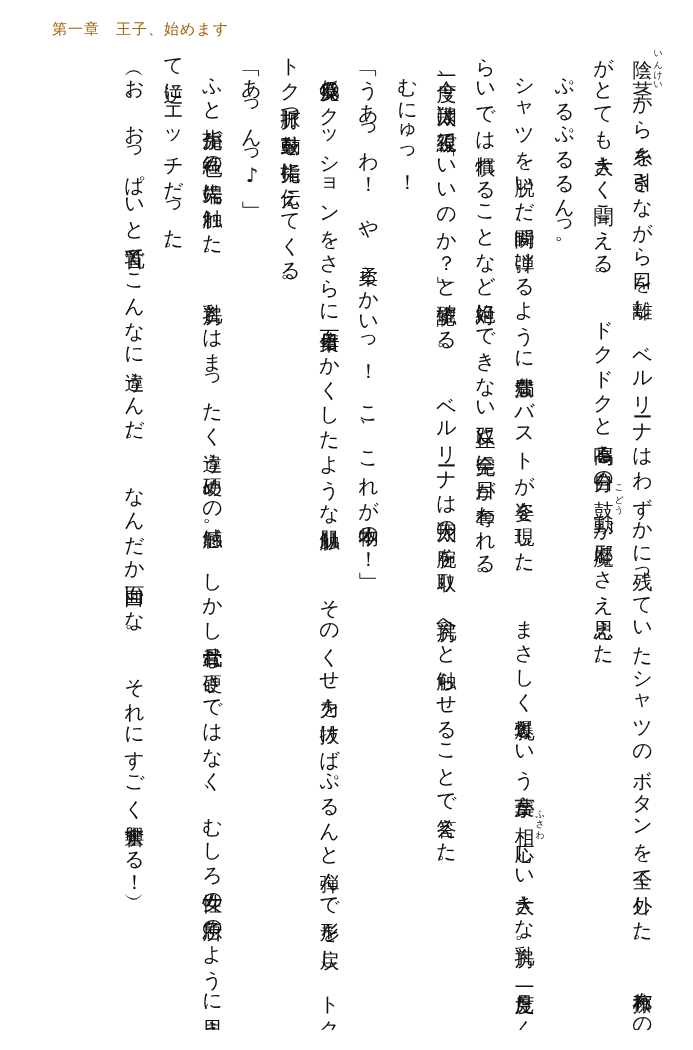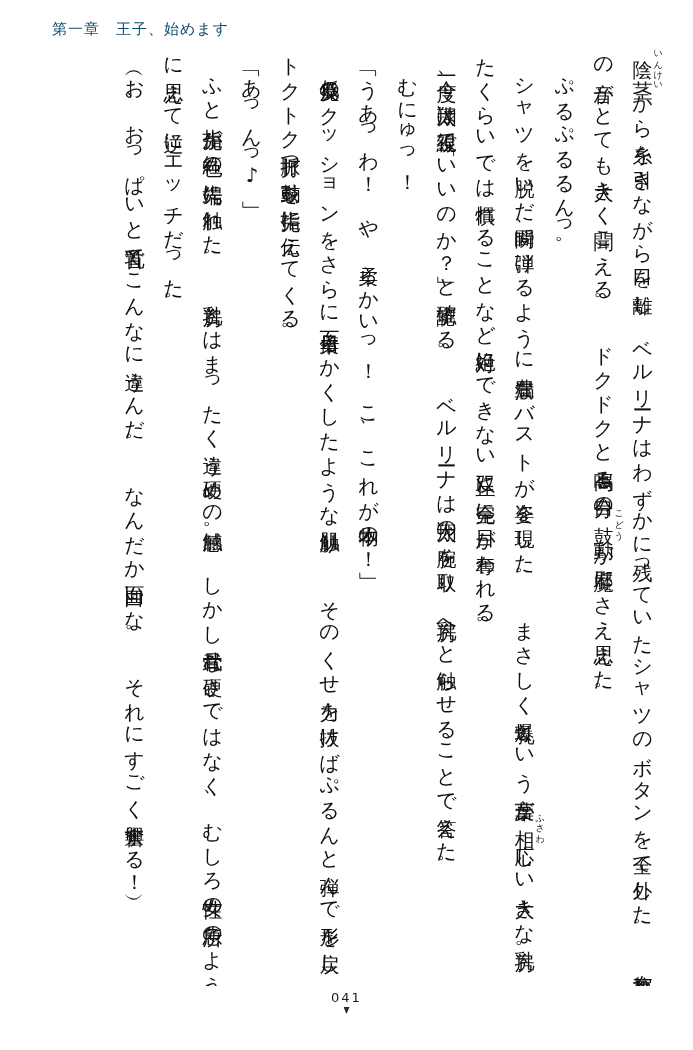--- a/index.html
+++ b/index.html
@@ -32,21 +32,21 @@
   .header {
     height: 30px;
     flex: 0 0 auto;
     display: flex;
     align-items: center;
     padding-left: 22px;
   }
   .header .chapter-title {
     font-size: 15px;
     letter-spacing: 1px;
-    color: #0c4a6e;
+    color: #a16207;
     white-space: nowrap;
   }
 
   
   .body-area {
     flex: 1 1 auto;
     position: relative;
     overflow: hidden;
   }
 
@@ -123,18 +123,14 @@
       <p>今一度、翔太は視線で「いいのか？」と確認する。　ベルリーナは翔太の腕を取り、乳房へと触らせることで答えた。</p>
       <p>むにゅっ！</p>
       <p>「うあっわ！　や、柔らかいっ！　こ、これが本物の！」</p>
       <p>低反発のクッションをさらに百倍柔らかくしたような肌触り。　そのくせ力を抜けばぷるんと弾んで形を戻し、トクトク脈打つ鼓動を指先に伝えてくる。</p>
       <p>「あっんっ♪」</p>
       <p>ふと指先が紅色の先端に触れた。　乳房とはまったく違う硬めの感触。　しかし武骨な硬さではなく、むしろ女性の急所のように思えて逆にエッチだった。</p>
       <p>（お、おっぱいと乳首でこんなに違うんだ。　なんだか面白いな。　それにすごく興奮する！）</p>
     </div>
   </div>
 
-  <div class="footer">
-    <span class="page-number">041</span>
-    <span class="page-mark"></span>
-  </div>
 
 </div>
 
 </body></html>

